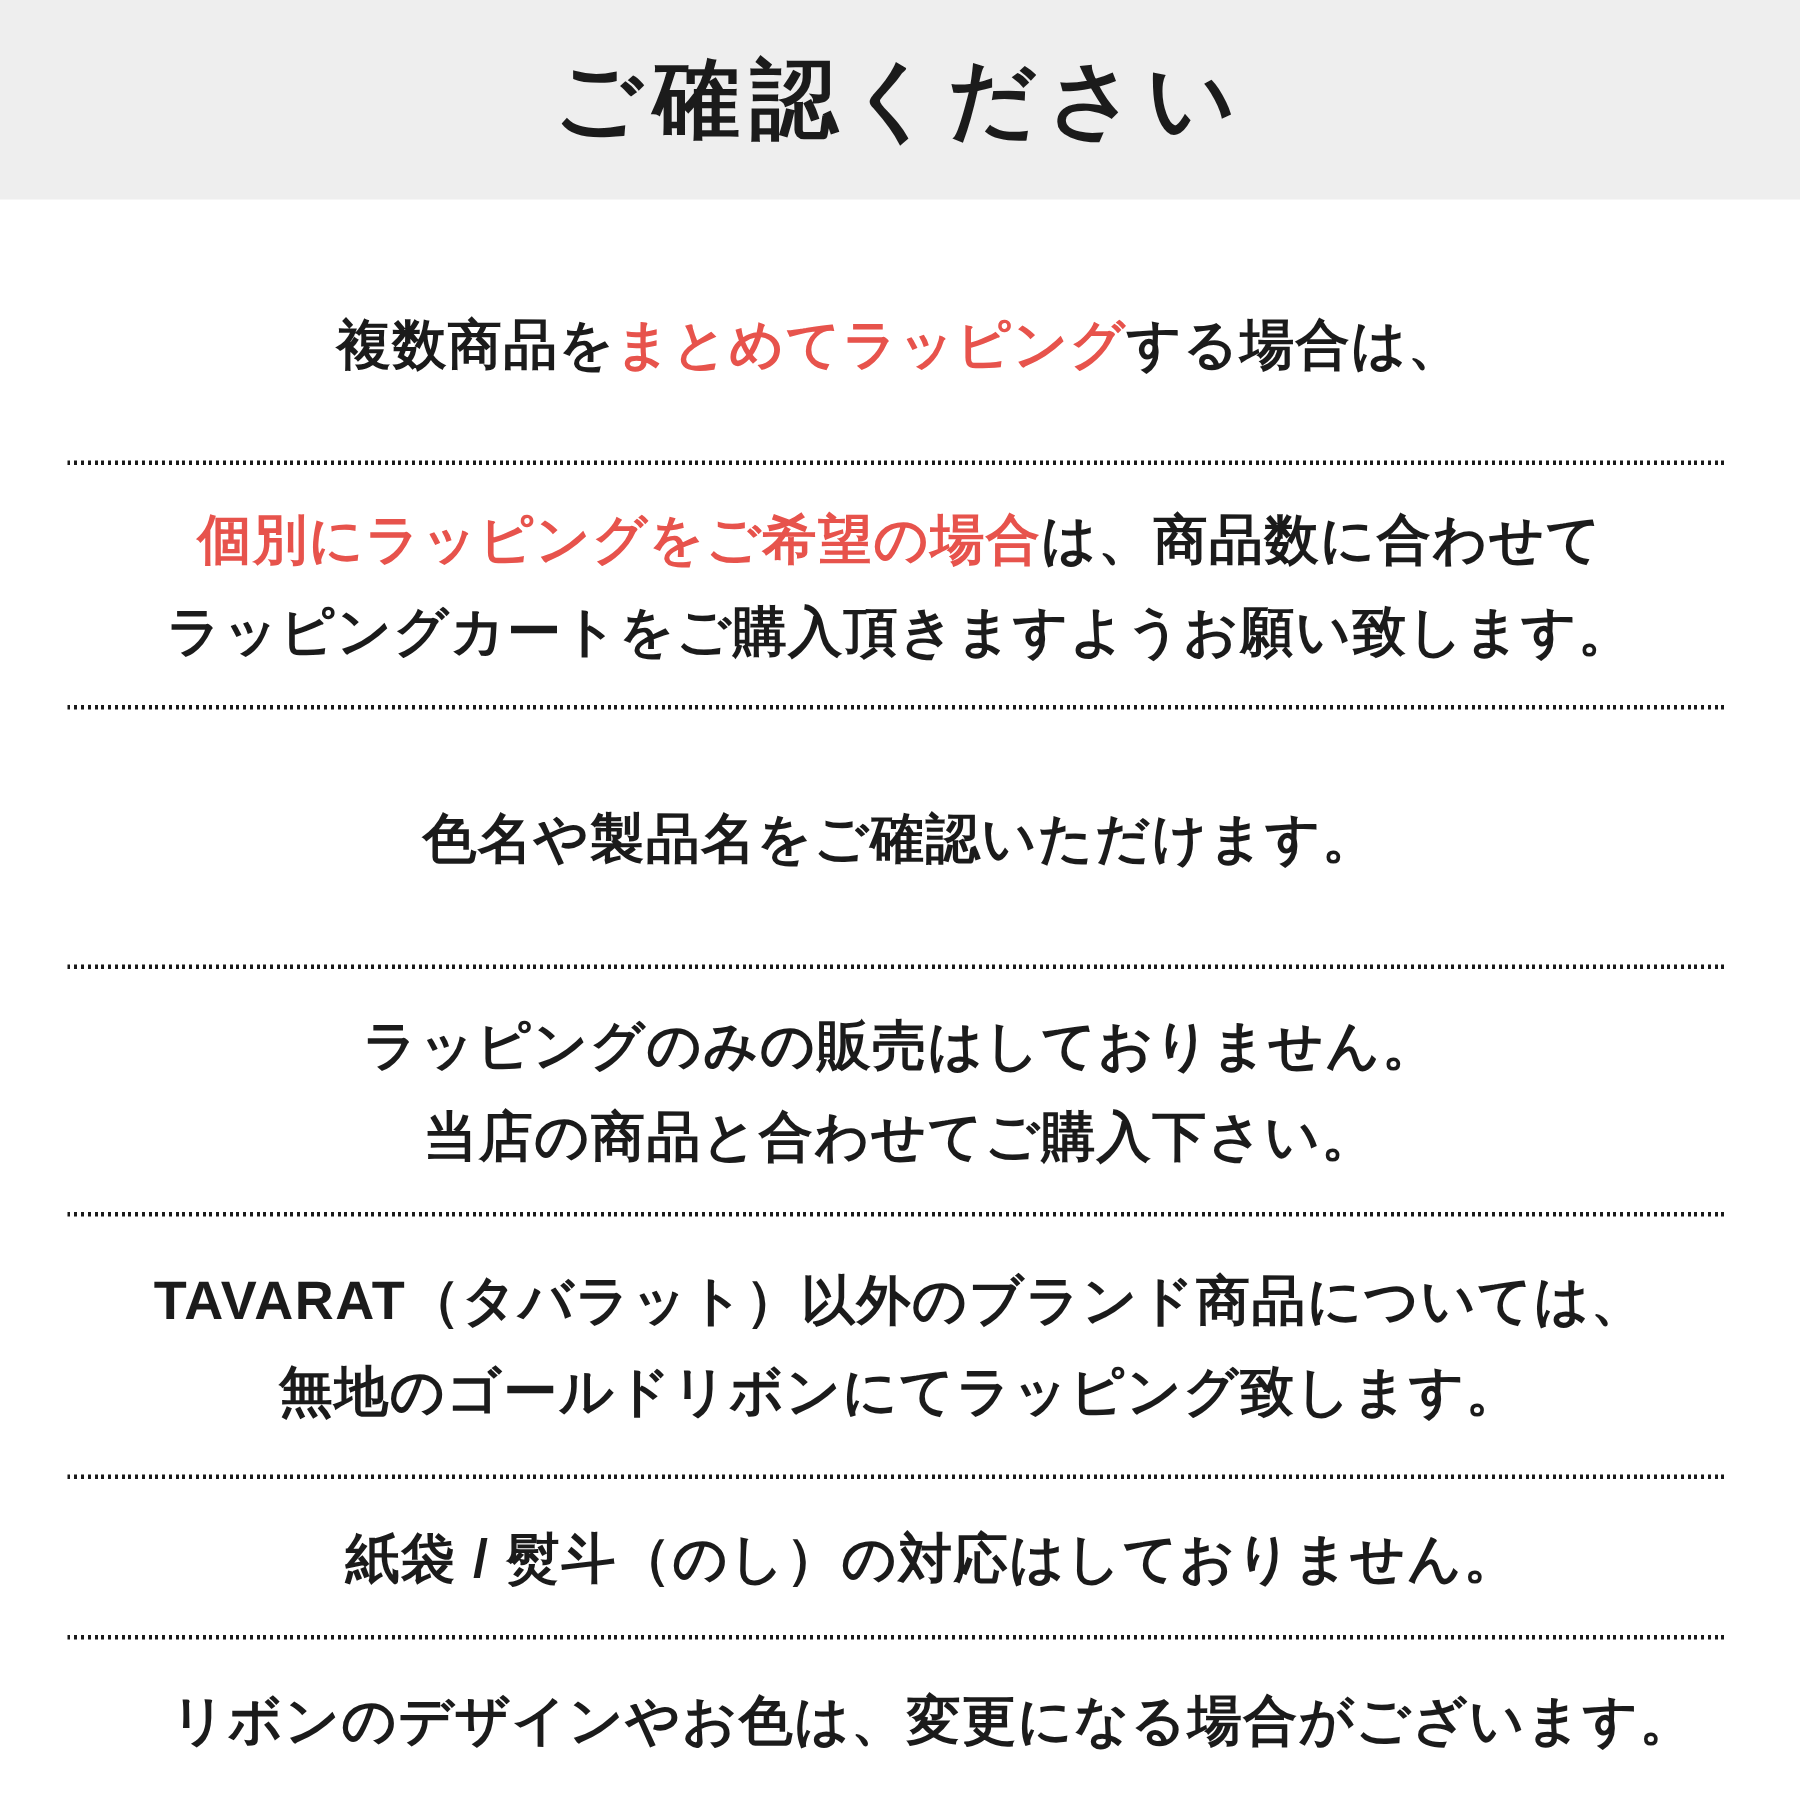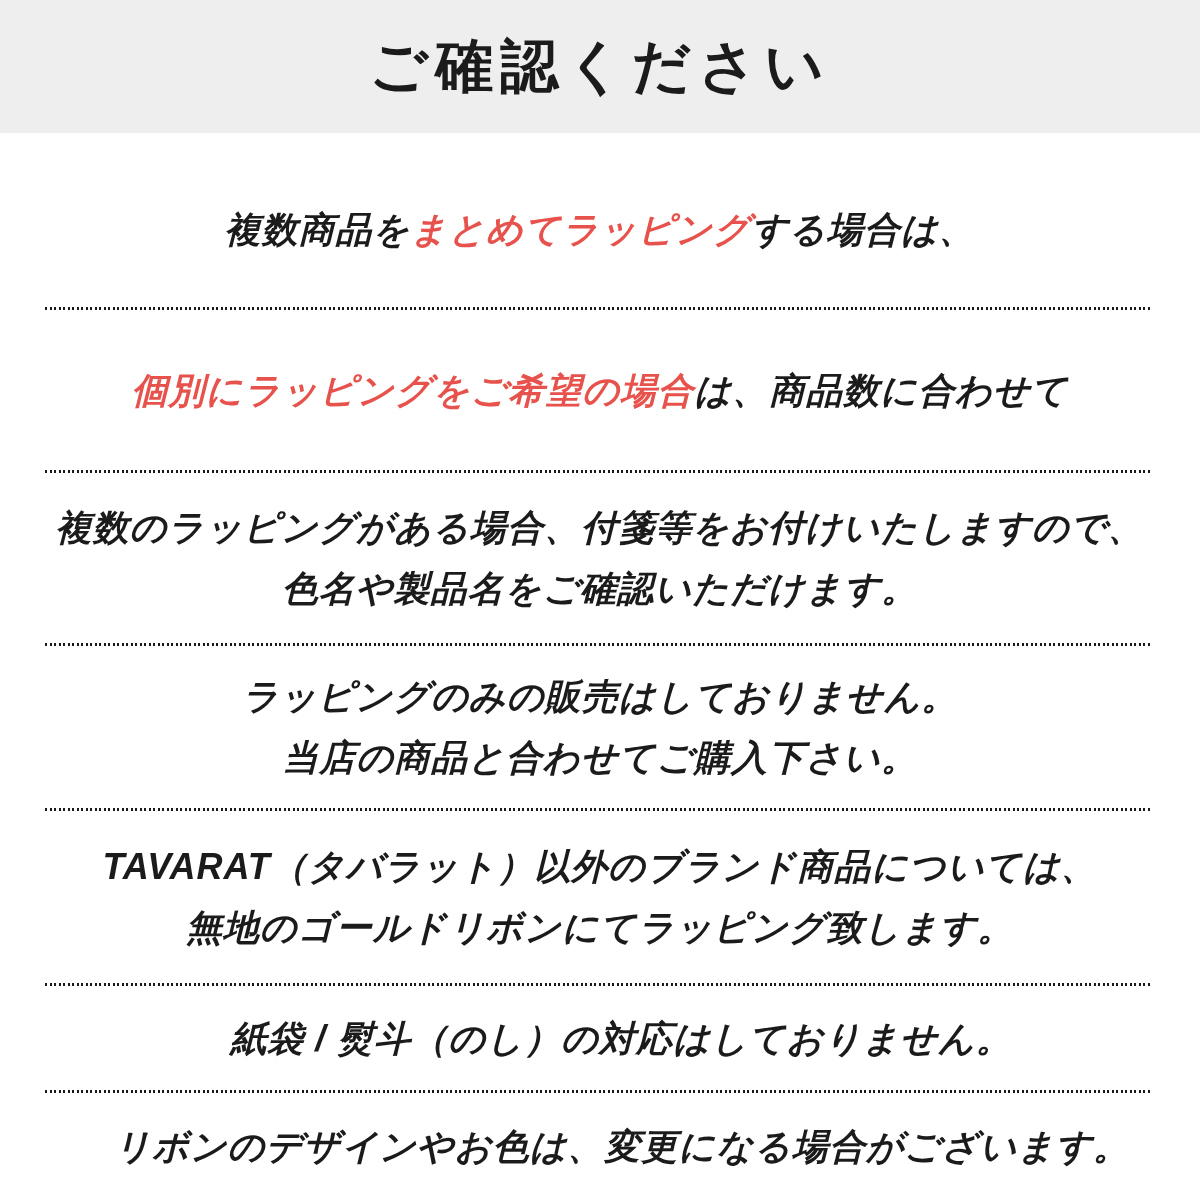--- a/index.html
+++ b/index.html
@@ -30,21 +30,20 @@
     font-weight: 800;
     letter-spacing: 7px;
     color: #1b1b1b;
   }
   .section {
     display: flex;
     flex-direction: column;
     align-items: center;
     justify-content: center;
     text-align: center;
-    font-style: italic;
   }
   .s1 { height: 174px; padding-top: 18px; box-sizing: border-box; }
   .s2 { height: 160px; }
   .s3 { height: 170px; }
   .s4 { height: 162px; }
   .s5 { height: 172px; justify-content: center; }
   .s6 { height: 104px; margin-left: 43px; }
   .s7 { height: 107px; padding-left: 44px; }
   .line {
     font-size: 36px;
@@ -73,26 +72,26 @@
   </div>
 
   <div class="section s1">
     <div class="line"><span>複数商品を</span><span style="color: rgb(231, 83, 76);">まとめてラッピング</span><span>する場合は、</span></div>
   </div>
 
   <div class="divider"></div>
 
   <div class="section s2">
     <div class="line"><span style="color: rgb(231, 83, 76);">個別にラッピングをご希望の場合</span><span>は、商品数に合わせて</span></div>
+    <div class="line"><span>ラッピングカートをご購入頂きますようお願い致します。</span></div>
   </div>
 
   <div class="divider"></div>
 
   <div class="section s3">
-    <div class="line"><span>複数のラッピングがある場合、付箋等をお付けいたしますので、</span></div>
     <div class="line"><span>色名や製品名をご確認いただけます。</span></div>
   </div>
 
   <div class="divider"></div>
 
   <div class="section s4">
     <div class="line"><span>ラッピングのみの販売はしておりません。</span></div>
     <div class="line"><span>当店の商品と合わせてご購入下さい。</span></div>
   </div>
 

